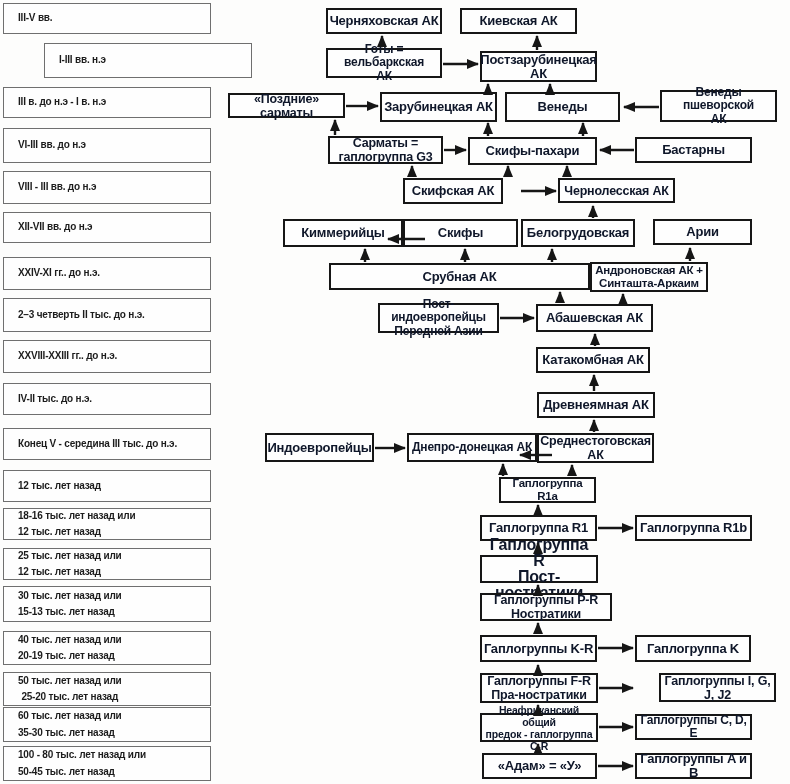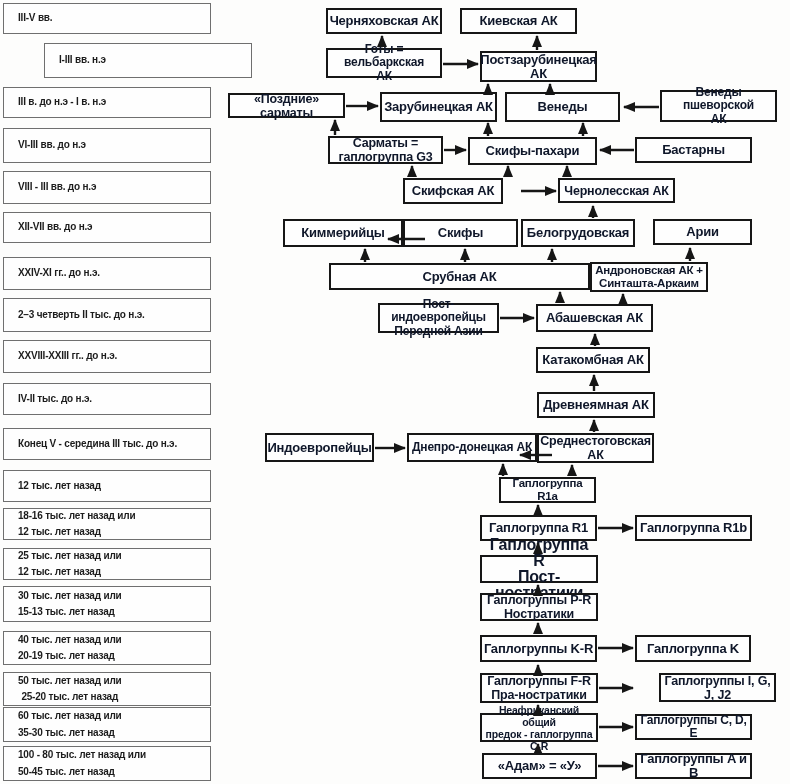--- a/index.html
+++ b/index.html
@@ -103,21 +103,21 @@
       <div class="node" style="left: 537px; top: 392px; width: 118px; height: 26px;">Древнеямная АК</div>
       <div class="node" style="left: 265px; top: 433px; width: 109px; height: 29px;">Индоевропейцы</div>
       <div class="node" style="left: 407px; top: 433px; width: 130px; height: 29px; font-size: 12px; line-height: 13.5px;">Днепро-донецкая АК</div>
       <div class="node" style="left: 537px; top: 433px; width: 117px; height: 30px; font-size: 12.5px; line-height: 14px;">Среднестоговская
 АК</div>
       <div class="node" style="left: 499px; top: 477px; width: 97px; height: 26px; font-size: 11.5px; line-height: 13px;">Гаплогруппа R1a</div>
       <div class="node" style="left: 480px; top: 515px; width: 117px; height: 26px;">Гаплогруппа R1</div>
       <div class="node" style="left: 635px; top: 515px; width: 117px; height: 26px;">Гаплогруппа R1b</div>
       <div class="node" style="left: 480px; top: 555px; width: 118px; height: 28px; font-size: 16px; line-height: 16px;">Гаплогруппа R
 Пост-ностратики</div>
-      <div class="node" style="left: 480px; top: 593px; width: 118px; height: 28px; font-size: 12.5px; line-height: 14px;">Гаплогруппы P-R
+      <div class="node" style="left: 480px; top: 593px; width: 132px; height: 28px; font-size: 12.5px; line-height: 14px;">Гаплогруппы P-R
 Ностратики</div>
       <div class="node" style="left: 480px; top: 635px; width: 117px; height: 27px;">Гаплогруппы K-R</div>
       <div class="node" style="left: 635px; top: 635px; width: 116px; height: 27px;">Гаплогруппа K</div>
       <div class="node" style="left: 480px; top: 673px; width: 118px; height: 30px; font-size: 12.5px; line-height: 14px;">Гаплогруппы F-R
 Пра-ностратики</div>
       <div class="node" style="left: 635px; top: 673px; width: 117px; height: 29px; font-size: 12.5px; line-height: 14px; margin-left: 24px;">Гаплогруппы I, G,
 J, J2</div>
       <div class="node" style="left: 480px; top: 713px; width: 118px; height: 29px; font-size: 10.5px; line-height: 12px;">Неафриканский общий
 предок - гаплогруппа C-R</div>
       <div class="node" style="left: 635px; top: 714px; width: 117px; height: 26px; font-size: 12px; line-height: 13.5px;">Гаплогруппы C, D, E</div>

